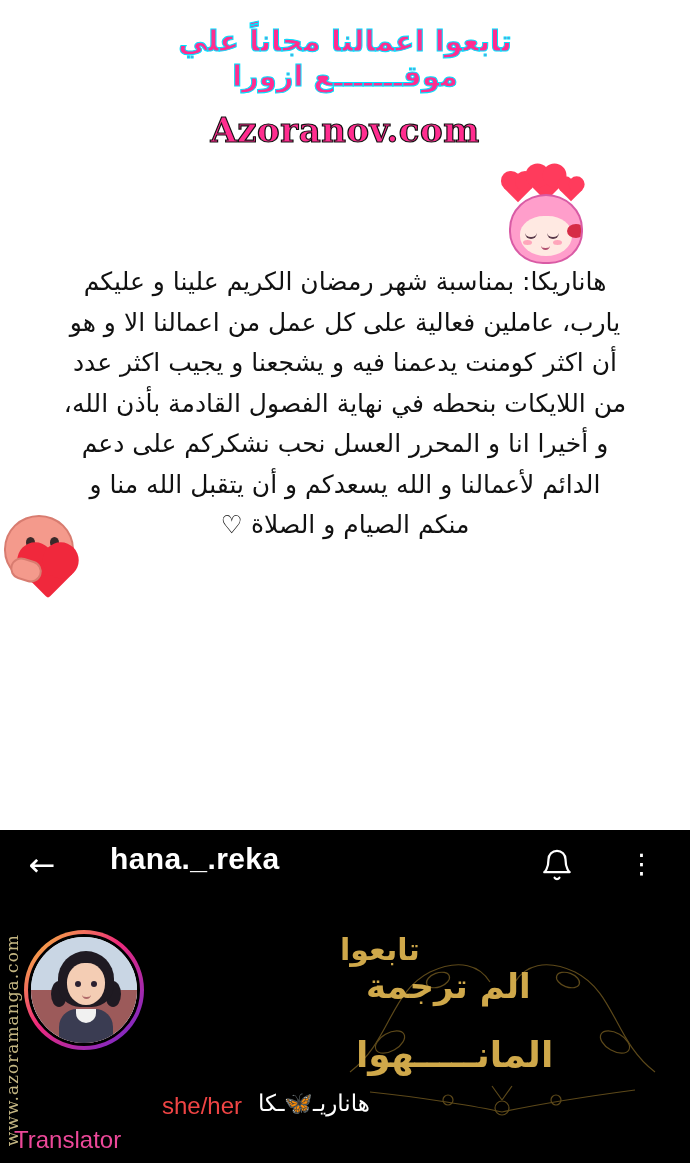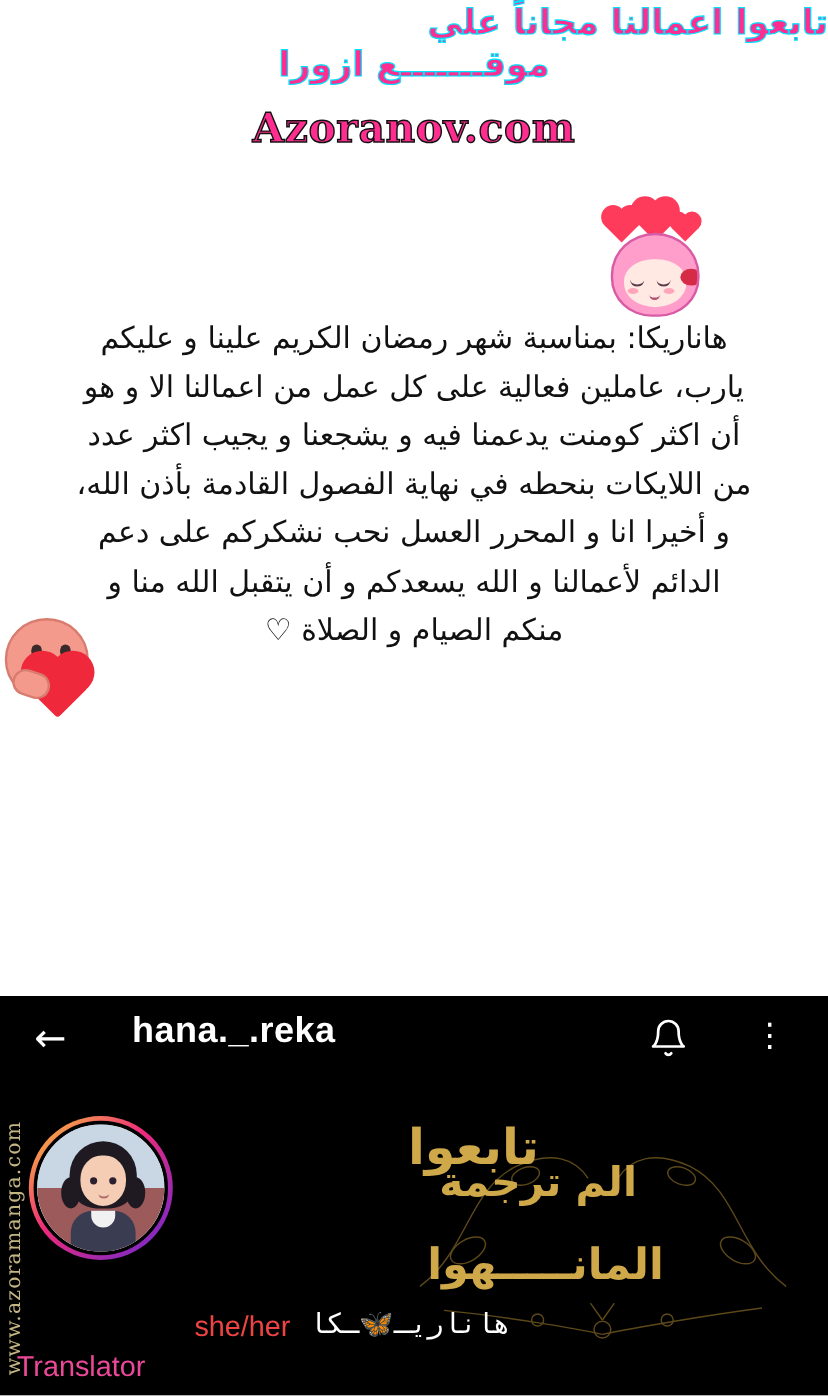--- a/index.html
+++ b/index.html
@@ -26,23 +26,22 @@
     text-align: center;
   }
   .wm-line1 {
     direction: rtl;
     font-family: "DejaVu Sans", sans-serif;
     font-weight: bold;
     font-size: 29px;
     color: #ff2d8f;
     -webkit-text-stroke: 1px #00e0ff;
     line-height: 1.25;
-    margin-top: 0;
+    margin-top: 23px;
     letter-spacing: 1px;
-    text-align: right;
   }
   .wm-line2 {
     direction: rtl;
     font-family: "DejaVu Sans", sans-serif;
     font-weight: bold;
     font-size: 29px;
     color: #ff2d8f;
     -webkit-text-stroke: 1px #00e0ff;
     line-height: 1.2;
     letter-spacing: 1px;
@@ -334,21 +333,21 @@
     height: 200px;
   }
   .gold-art .ga-text {
     position: absolute;
     direction: rtl;
     font-family: "DejaVu Sans", sans-serif;
     font-weight: bold;
     color: #cfa84a;
     white-space: nowrap;
   }
-  .ga-l1 { left: 10px;  top: 10px;  font-size: 41px; text-align: right; }
+  .ga-l1 { left: 10px;  top: 10px;  font-size: 30px; text-align: right; }
   .ga-l2 { left: 36px;  top: 44px;  font-size: 34px; color:#b8913c; }
   .ga-l3 { left: 30px;  top: 80px;  font-size: 30px; color:#d8b45c; }
   .ga-l4 { left: 26px;  top: 112px; font-size: 36px; color:#c79f45; }
   .ga-deco {
     position: absolute;
     inset: 0;
     opacity: .55;
   }
 
   
@@ -356,21 +355,21 @@
     position: absolute;
     left: 162px; top: 1092px;
     font-family: "Liberation Sans", sans-serif;
     font-size: 24px;
     color: #ef4444;
   }
   .bio-name {
     position: absolute;
     left: 258px; top: 1090px;
     direction: rtl;
-    font-family: Liberation Mono, monospace;
+    font-family: Liberation Sans, sans-serif;
     font-size: 23px;
     color: #ffffff;
   }
   .bio-role {
     position: absolute;
     left: 14px; top: 1126px;
     font-family: "Liberation Sans", sans-serif;
     font-size: 24px;
     color: #ec4899;
   }

